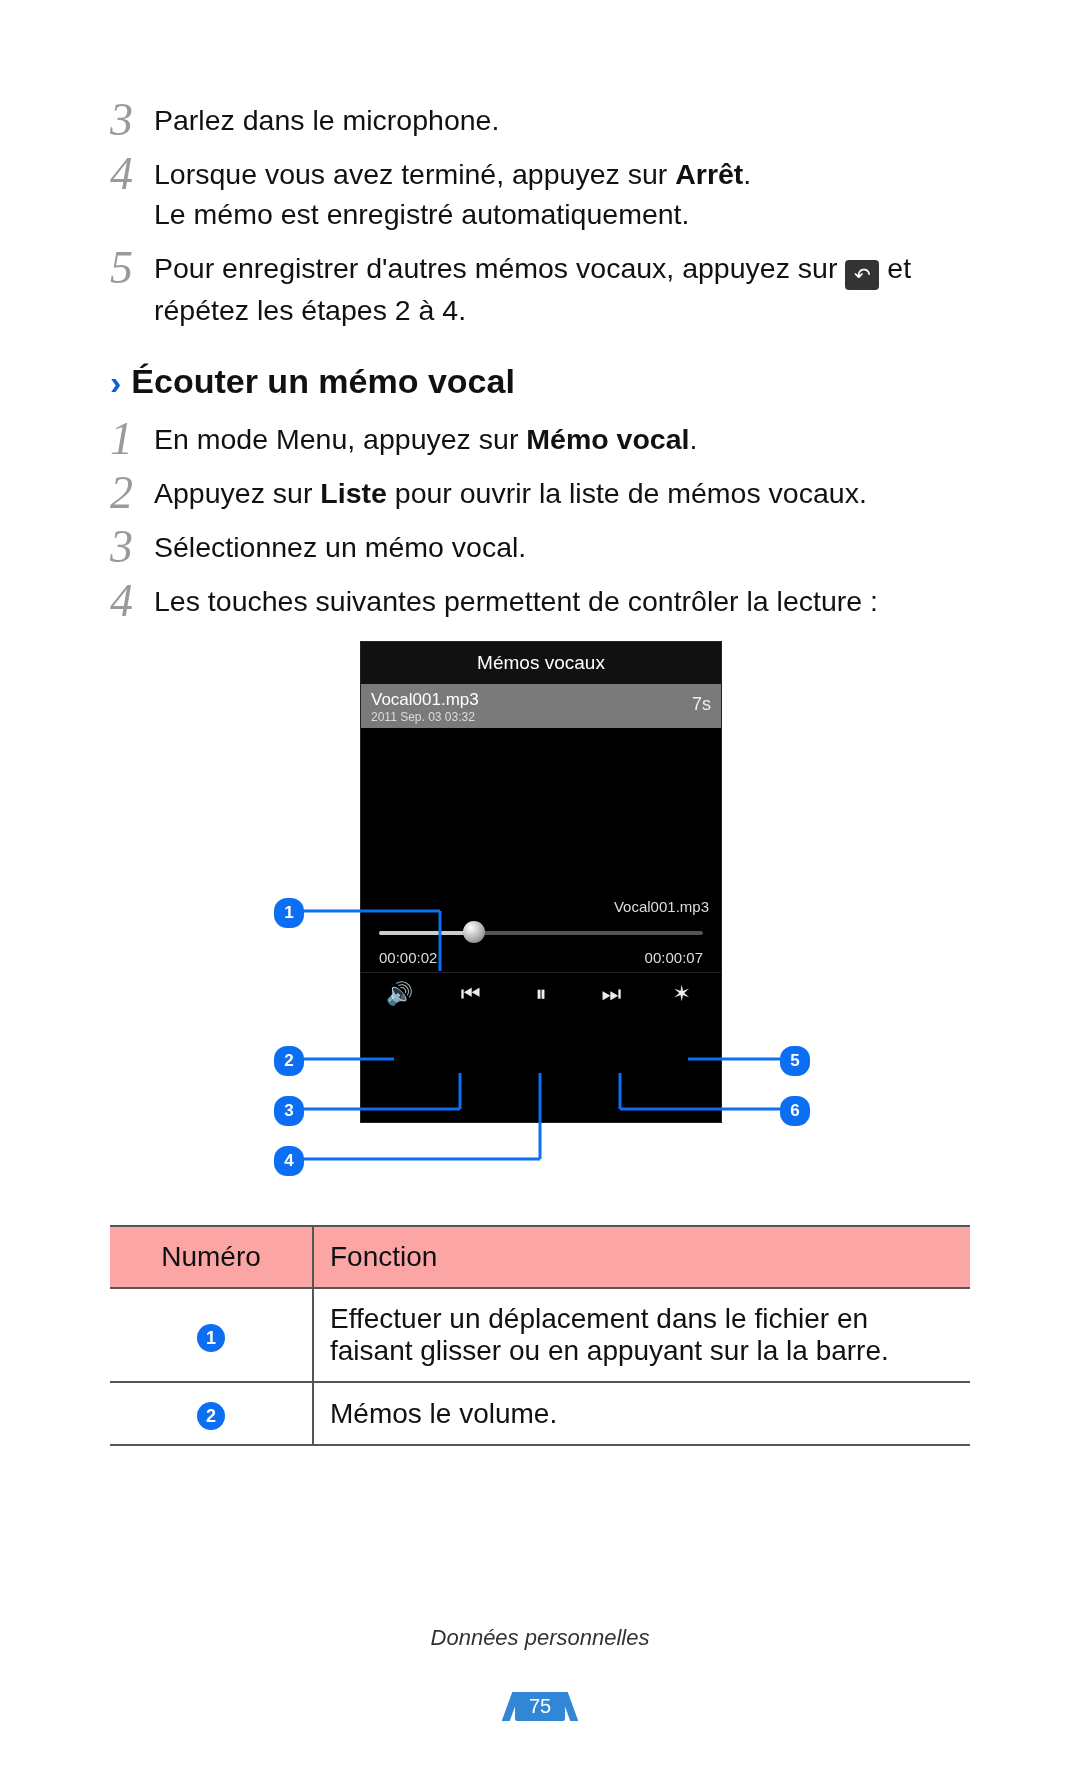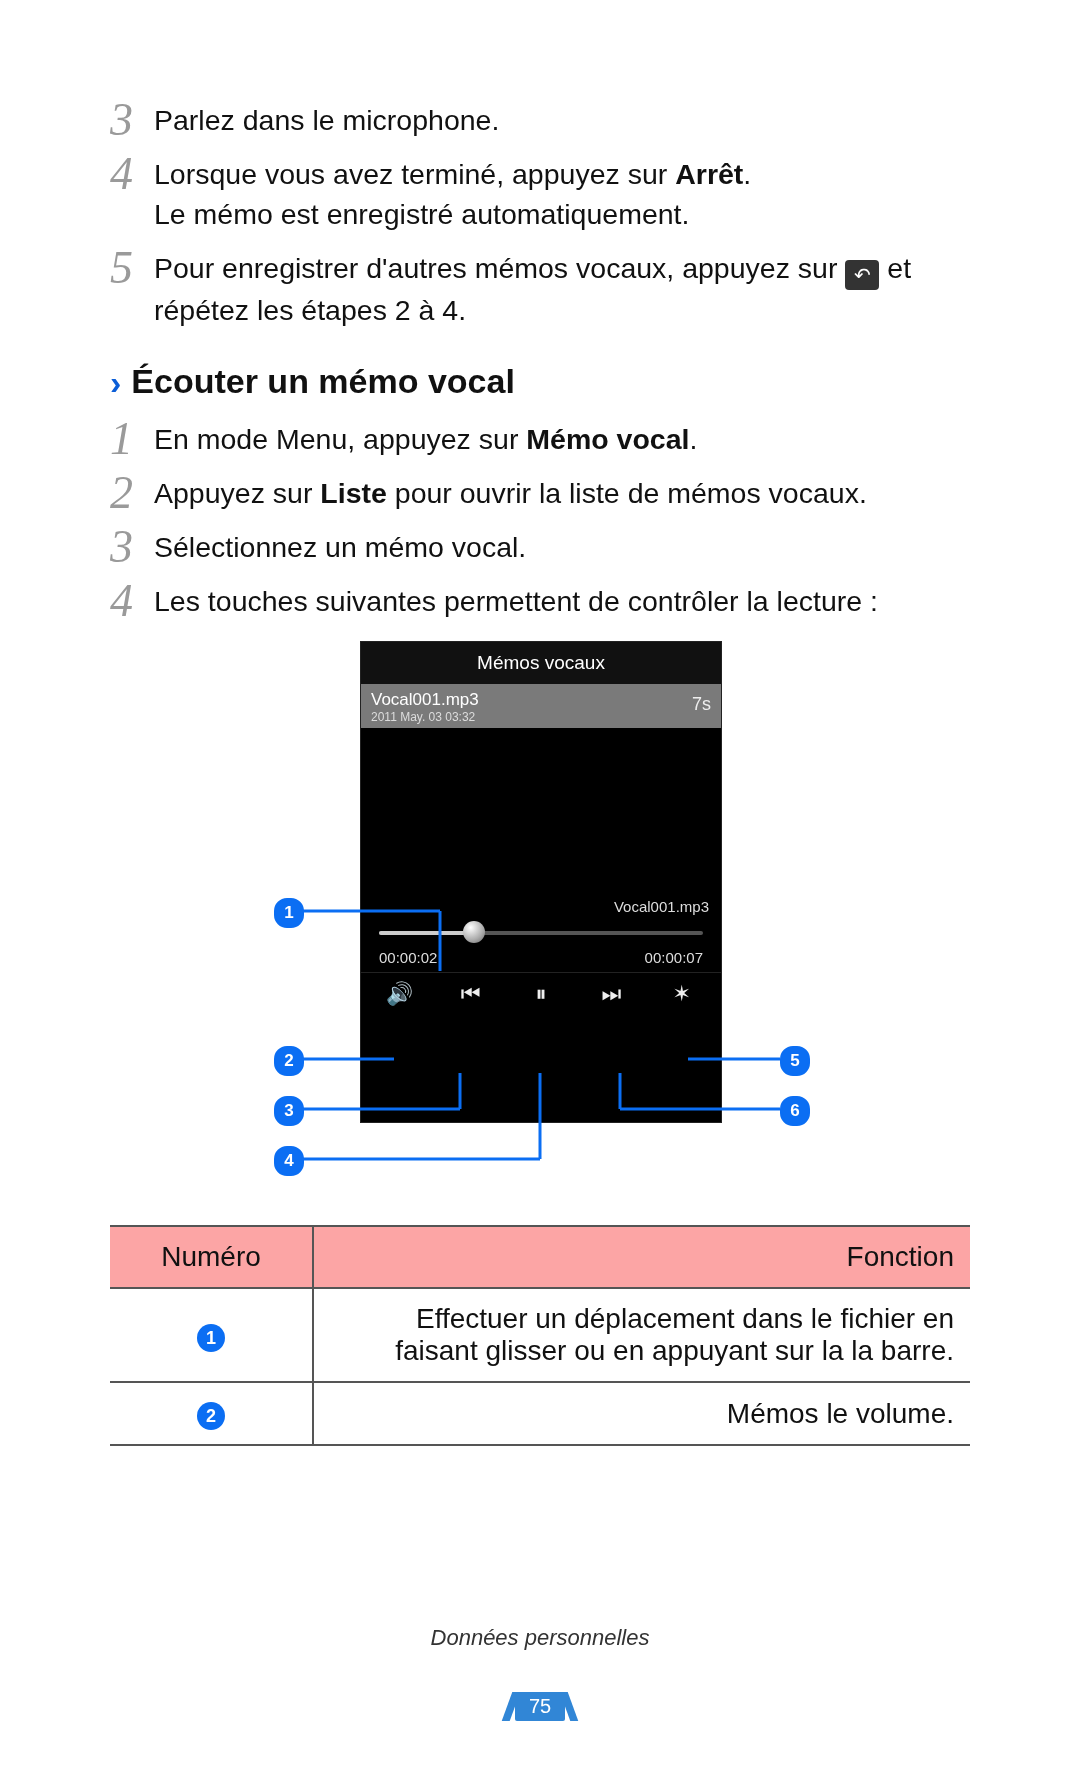--- a/index.html
+++ b/index.html
@@ -140,21 +140,21 @@
   
   table.fn {
     width: 100%;
     border-collapse: collapse;
     font-size: 28px;
   }
   table.fn th, table.fn td {
     border-top: 2px solid #555;
     border-bottom: 2px solid #555;
     padding: 14px 16px;
-    text-align: right;
+    text-align: left;
     vertical-align: middle;
   }
   table.fn thead th {
     background: #fca5a5;
     font-weight: 400;
   }
   table.fn th:first-child, table.fn td:first-child {
     width: 170px;
     border-right: 2px solid #555;
     text-align: center;
@@ -240,21 +240,21 @@
       <div class="step-num">4</div>
       <div class="step-body">Les touches suivantes permettent de contrôler la lecture :</div>
     </div>
   </div>
 
   <div class="shot-wrap">
     <div class="shot">
       <div class="shot-title">Mémos vocaux</div>
       <div class="shot-item">
         <div class="shot-item-name">Vocal001.mp3</div>
-        <div class="shot-item-date">2011 May. 03 03:32</div>
+        <div class="shot-item-date">2011 Sep. 03 03:32</div>
         <div class="shot-item-dur">7s</div>
       </div>
       <div class="shot-spacer"></div>
       <div class="shot-now">Vocal001.mp3</div>
       <div class="shot-slider">
         <div class="track"></div>
           <div class="fill"></div>
           <div class="knob"></div>
       </div>
       <div class="shot-times">

